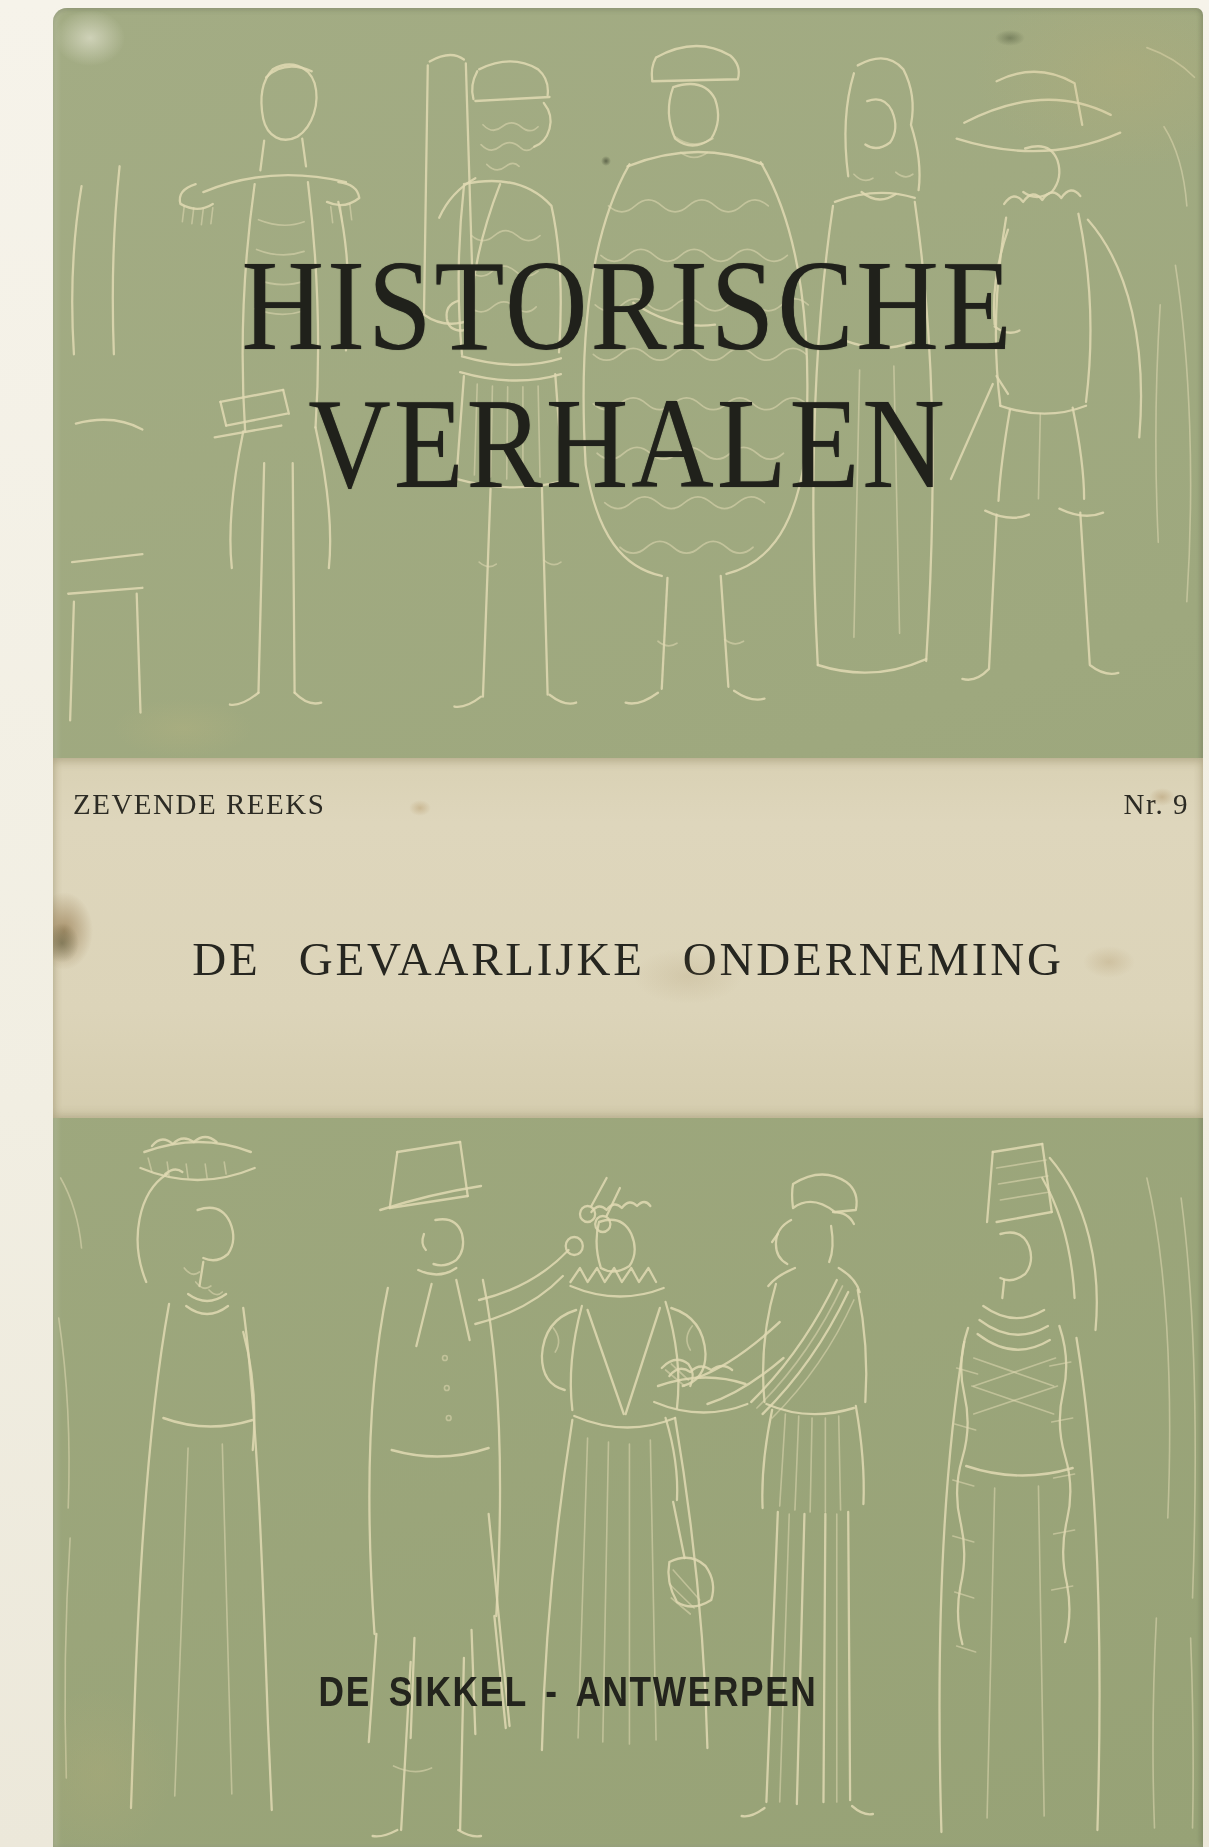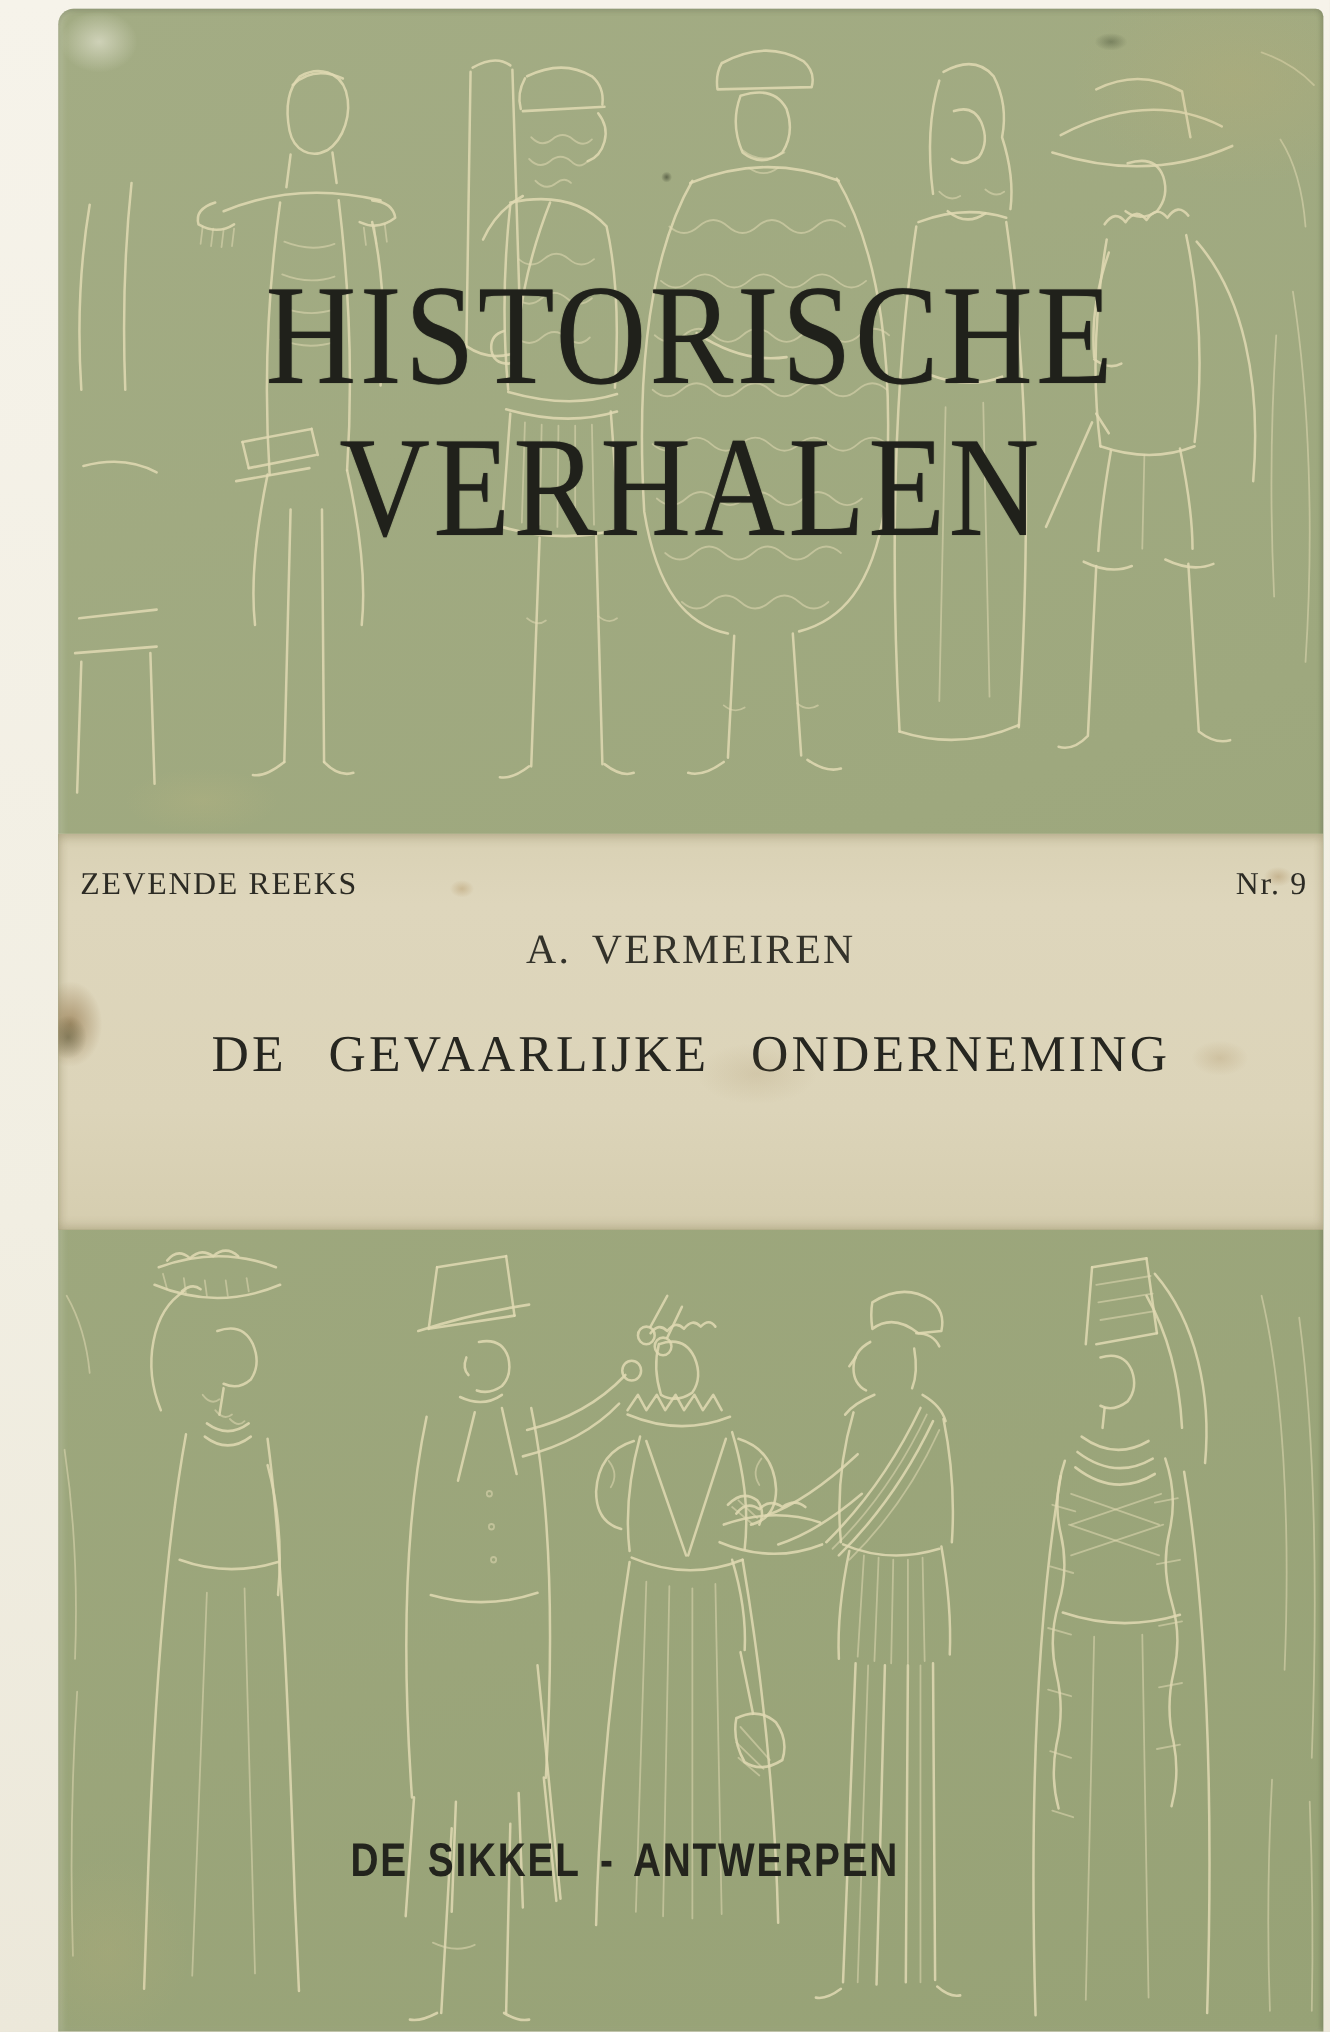--- a/index.html
+++ b/index.html
@@ -236,21 +236,20 @@
     <div class="main-title">
       <div>HISTORISCHE</div>
       <div>VERHALEN</div>
     </div>
 
     <div class="band">
       <div class="band-row">
         <span>ZEVENDE REEKS</span>
         <span>Nr. 9</span>
       </div>
-      <div class="band-author">A. VERMEIREN</div>
       <div class="band-title">
         <div>DE GEVAARLIJKE ONDERNEMING</div>
       </div>
     </div>
 
     <svg class="frieze frieze-bottom" viewBox="0 0 1209 729" preserveAspectRatio="none" aria-hidden="true">
       <g class="hatch">
         <path d="M8,60 q18,30 22,70"></path>
           <path d="M6,200 q14,90 10,190"></path>
           <path d="M18,420 q-8,120 -4,240"></path>

